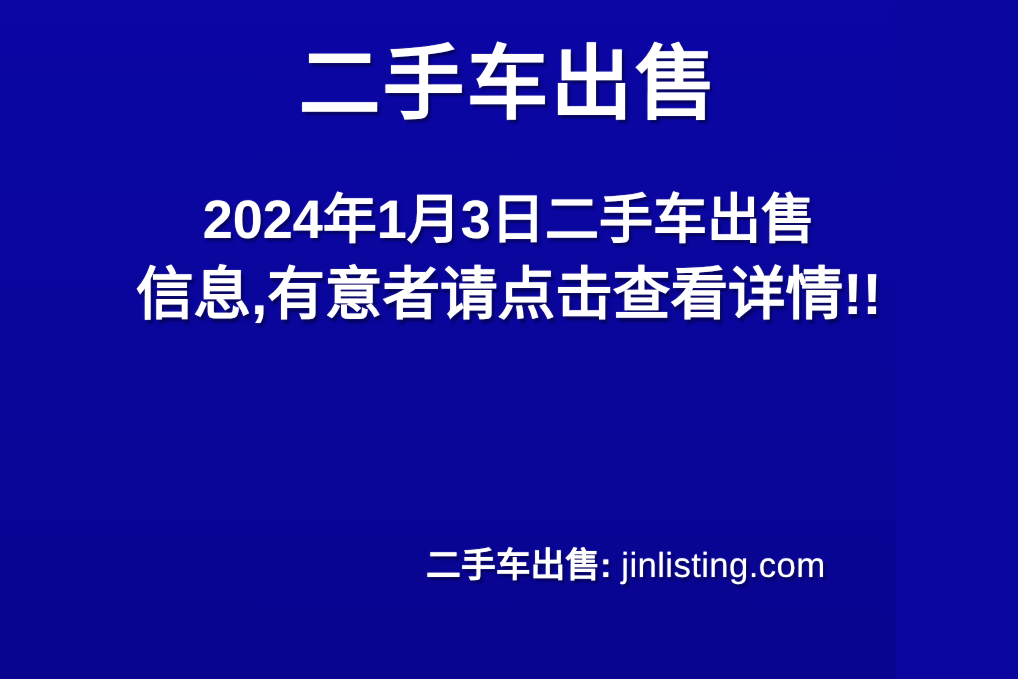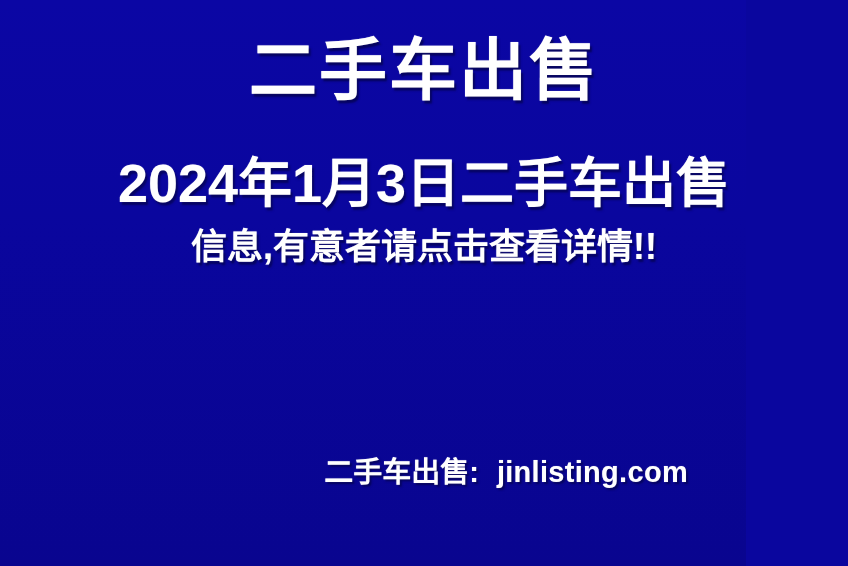--- a/index.html
+++ b/index.html
@@ -60,27 +60,27 @@
   .body-line {
     color: #ffffff;
     font-weight: bold;
     white-space: nowrap;
     text-shadow:
       2px 3px 2px rgba(0, 0, 40, 0.5),
       0 0 1px rgba(255, 255, 255, 0.55);
   }
 
   .body-line-1 {
-    font-size: 54px;
+    font-size: 45px;
     line-height: 62px;
     letter-spacing: 0px;
   }
 
   .body-line-2 {
-    font-size: 36px;
+    font-size: 48px;
     line-height: 66px;
     letter-spacing: 0px;
   }
 
   
   .footer {
     position: absolute;
     right: 58px;
     top: 452px;
     color: #ffffff;
@@ -91,23 +91,22 @@
     text-shadow:
       2px 2px 2px rgba(0, 0, 40, 0.5),
       0 0 1px rgba(255, 255, 255, 0.5);
   }
 
   .footer-site {
     font-weight: bold;
   }
 
   .footer-url {
-    font-weight: bold;
+    font-weight: normal;
     letter-spacing: 0.3px;
-    margin-left: 10px;
   }
 </style>
 </head>
 <body>
 
 <div class="banner">
 
   <div class="headline">二手车出售</div>
 
   <div class="body-copy">

